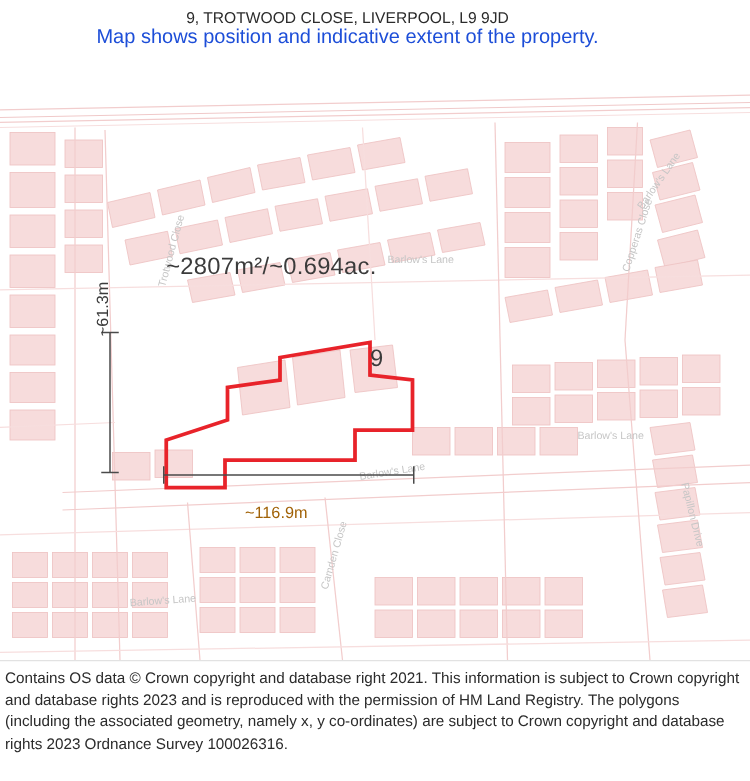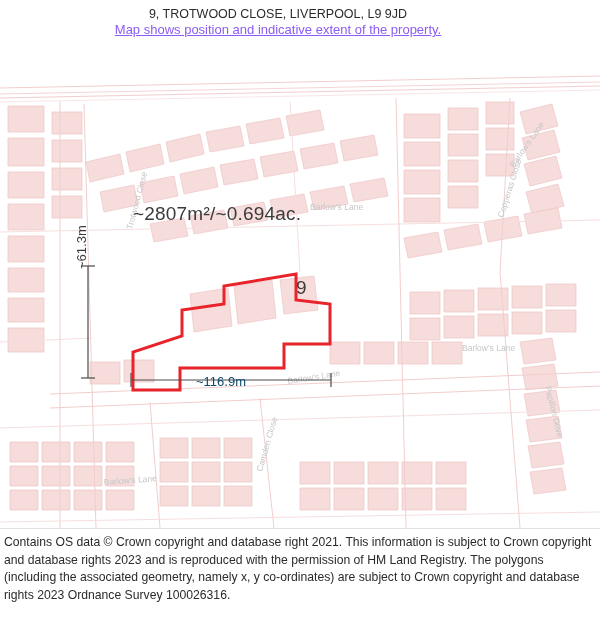--- a/index.html
+++ b/index.html
@@ -30,24 +30,23 @@
     text-align: center;
     padding-top: 6px;
     box-sizing: border-box;
   }
   .header .title {
     font-size: 12.5px;
     color: #2b2b2b;
     line-height: 16px;
   }
   .header .subtitle {
-    font-size: 13px;
-    color: #8b5cf6;
+    font-size: 16px;
+    color: #1d4ed8;
     line-height: 16px;
-    text-decoration: underline;
   }
 
   
   .map {
     position: absolute;
     top: 42px;
     left: 0;
     width: 600px;
     height: 486px;
     background: #ffffff;
@@ -80,23 +79,23 @@
     top: 227px;
     font-size: 13px;
     color: #3b3b3b;
     transform: rotate(-90deg);
     transform-origin: left top;
     white-space: nowrap;
   }
   .dim-horizontal {
     position: absolute;
     left: 196px;
-    top: 332px;
+    top: 360px;
     font-size: 13px;
-    color: #0c4a6e;
+    color: #a16207;
     white-space: nowrap;
   }
 
   
   .footer {
     position: absolute;
     top: 530px;
     left: 0;
     width: 600px;
     height: 76px;

